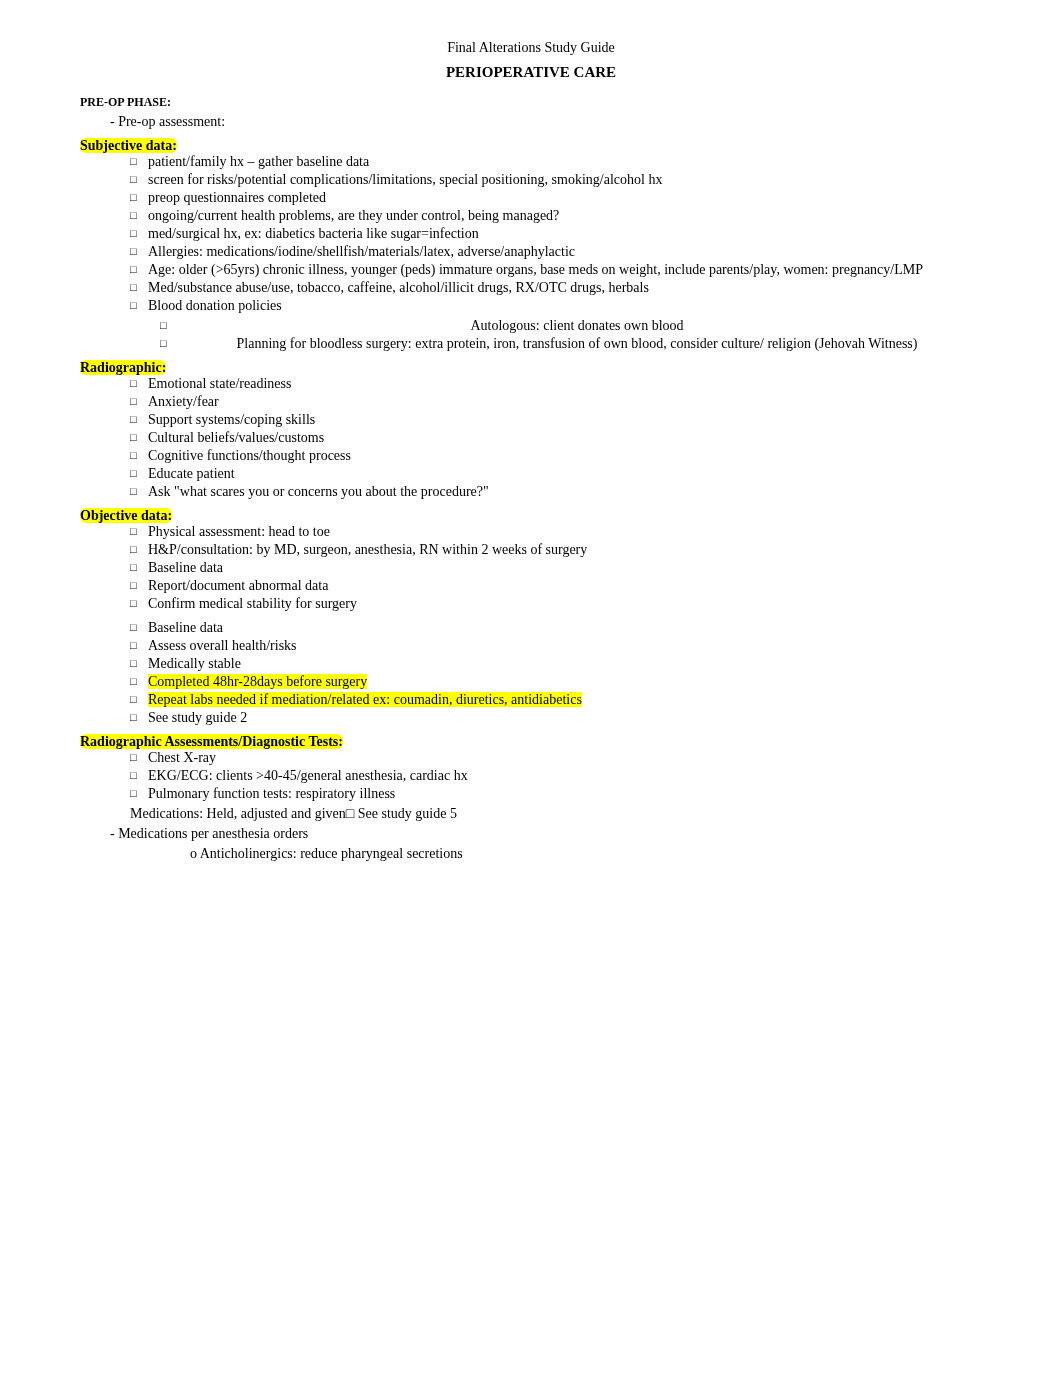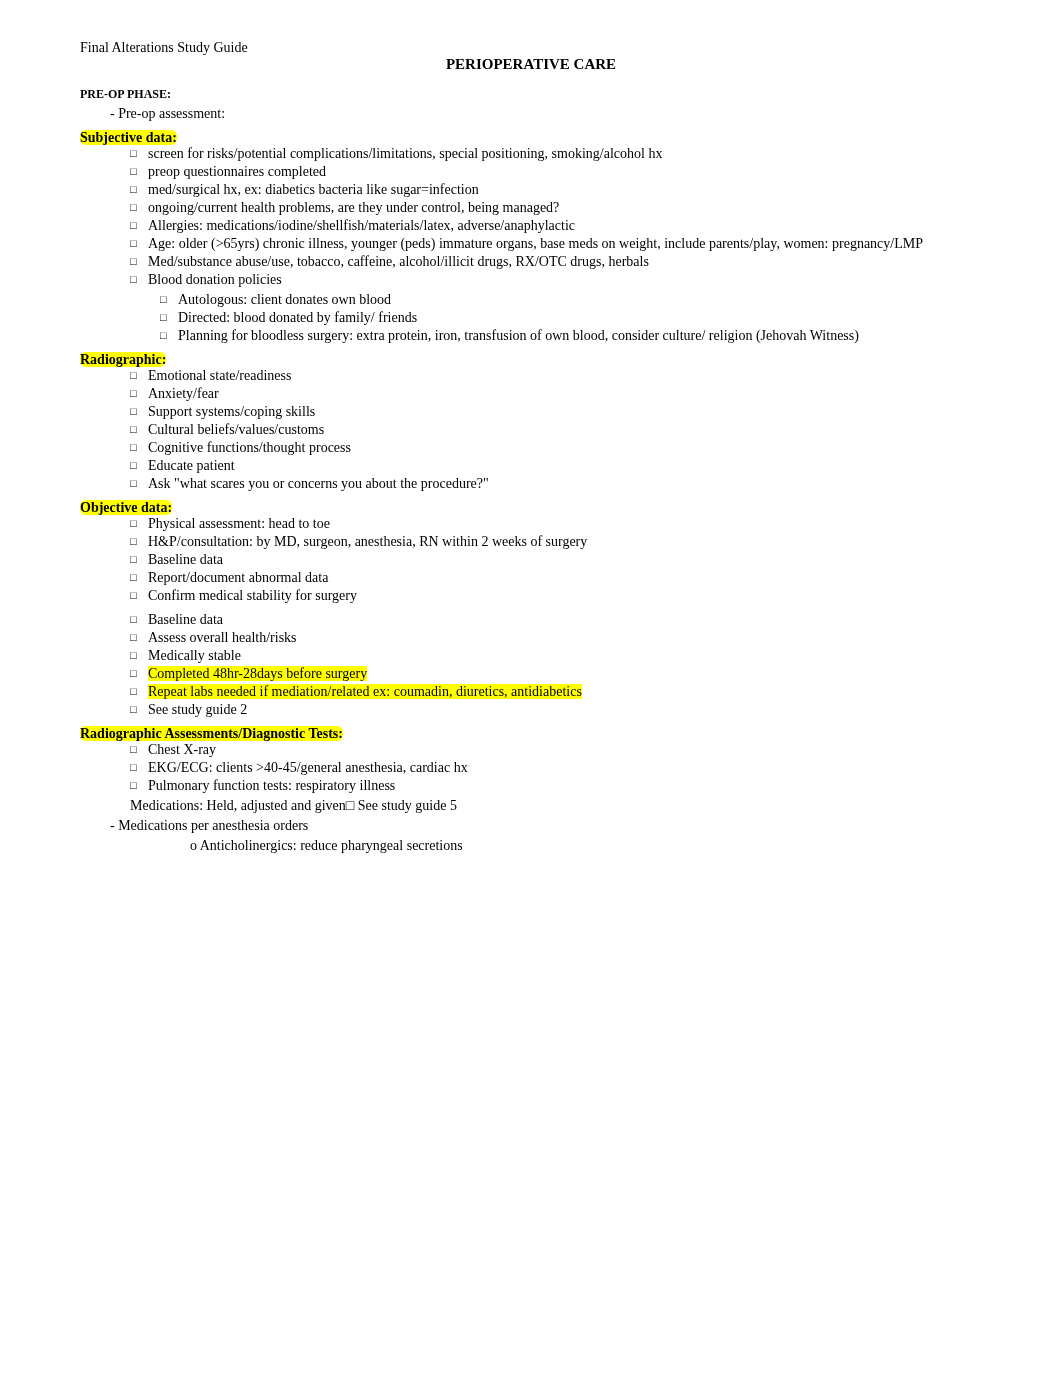--- a/index.html
+++ b/index.html
@@ -6,22 +6,23 @@
     body {
       background: #ffffff;
       font-family: 'Times New Roman', Times, serif;
       font-size: 14px;
       color: #000000;
       padding: 40px 80px;
       max-width: 1062px;
       margin: 0 auto;
     }
     .page-title {
-      text-align: left;
+      text-align: center;
       font-size: 14px;
+      margin-bottom: 8px;
     }
     .section-header-center {
       text-align: center;
       font-size: 15px;
       font-weight: bold;
       margin-bottom: 14px;
     }
     .phase-header {
       font-weight: bold;
       font-size: 12px;
@@ -63,21 +64,22 @@
       top: 1px;
     }
     .bullet-list-sub {
       list-style: none;
       padding-left: 80px;
       margin-bottom: 2px;
     }
     .bullet-list-sub li {
       position: relative;
       margin-bottom: 2px;
-      padding-left: 18px;
+      padding-left: 12px;
+      text-align: center;
     }
     .bullet-list-sub li::before {
       content: '\25A1';
       position: absolute;
       left: 0;
       font-size: 11px;
       top: 1px;
     }
     .section-block {
       margin-bottom: 8px;
@@ -108,32 +110,32 @@
   <div class="section-block">
     <div class="phase-header">PRE-OP PHASE:</div>
     <div class="dash-item">Pre-op assessment:</div>
   </div>
 
   <div class="section-block">
     <div>
       <span class="highlight-yellow subsection-label">Subjective data:</span>
     </div>
     <ul class="bullet-list">
+      <li>patient/family hx – gather baseline data</li>
       <li>screen for risks/potential complications/limitations, special positioning, smoking/alcohol hx</li>
       <li>preop questionnaires completed</li>
+      <li>ongoing/current health problems, are they under control, being managed?</li>
       <li>med/surgical hx, ex: diabetics bacteria like sugar=infection</li>
-      <li>ongoing/current health problems, are they under control, being managed?</li>
       <li>Allergies: medications/iodine/shellfish/materials/latex, adverse/anaphylactic</li>
       <li>Age: older (&gt;65yrs) chronic illness, younger (peds) immature organs, base meds on weight, include parents/play, women: pregnancy/LMP</li>
       <li>Med/substance abuse/use, tobacco, caffeine, alcohol/illicit drugs, RX/OTC drugs, herbals</li>
       <li>Blood donation policies</li>
     </ul>
     <ul class="bullet-list-sub">
       <li>Autologous: client donates own blood</li>
-      <li>Directed: blood donated by family/ friends</li>
       <li>Planning for bloodless surgery: extra protein, iron, transfusion of own blood, consider culture/ religion (Jehovah Witness)</li>
     </ul>
   </div>
 
   <div class="section-block">
     <div>
       <span class="highlight-yellow subsection-label">Radiographic:</span>
     </div>
     <ul class="bullet-list">
       <li>Emotional state/readiness</li>

